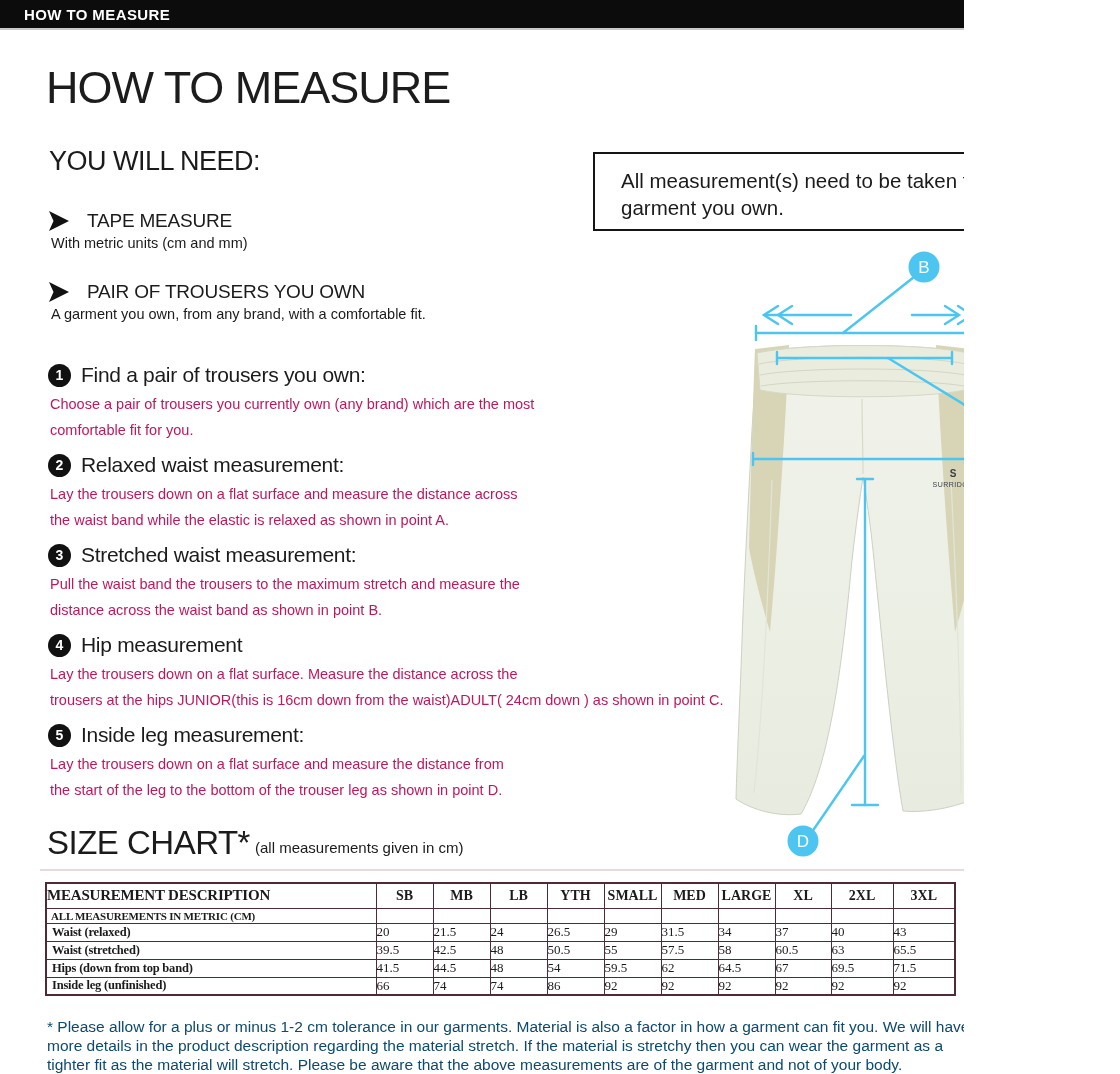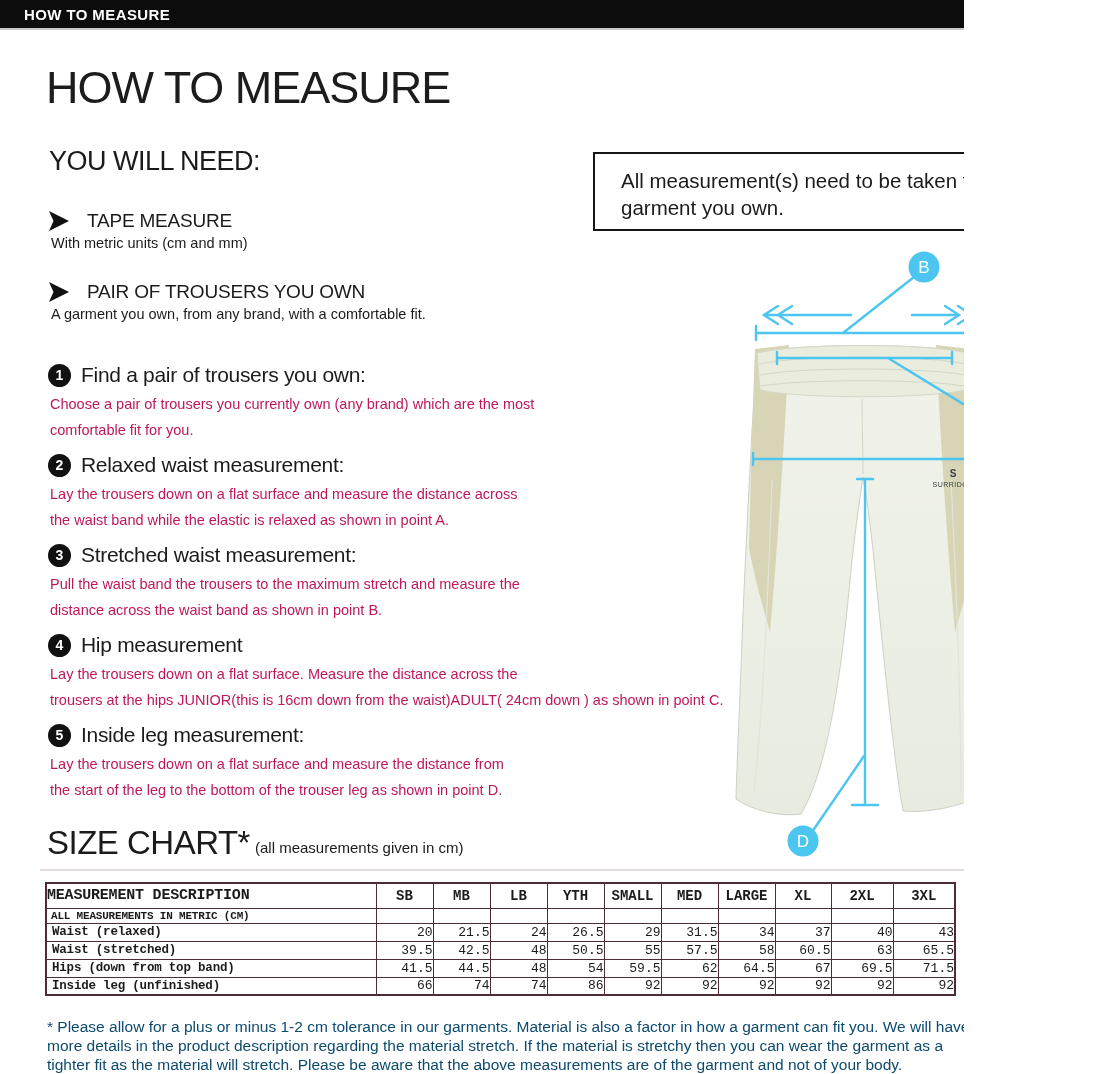--- a/index.html
+++ b/index.html
@@ -36,28 +36,28 @@
   .note-box{position:absolute;left:593px;top:152px;width:466px;height:79px;border:2px solid #151515;
             box-sizing:border-box;padding:13px 26px;font-size:20.5px;line-height:27px;}
 
   .figure{position:absolute;left:700px;top:240px;width:420px;height:640px;}
 
   .sc-title{position:absolute;left:47px;top:824px;font-size:33px;letter-spacing:-.5px;}
   .sc-subtitle{position:absolute;left:255px;top:839px;font-size:15px;}
   .divider{position:absolute;left:40px;top:869px;width:1068px;height:2px;background:#e6dadd;}
 
   table.size-chart{position:absolute;left:45px;top:882px;border-collapse:collapse;table-layout:fixed;
-                   font-family:Liberation Mono, monospace;border-radius:23px;}
+                   font-family:Liberation Serif, serif;border-radius:23px;}
   table.size-chart th, table.size-chart td{border:1px solid #4f2b37;padding:0;box-sizing:border-box;}
   table.size-chart{border:2px solid #4f2b37;}
   .sc-desc-h{width:330px;text-align:left;font-size:15px;font-weight:700;padding-left:6px;height:25px;letter-spacing:-.2px;}
   th.size-col{font-size:14px;font-weight:700;text-align:center;}
   col.c-desc{width:330px;} col.c-sz{width:57px;} col.c-xl{width:56px;} col.c-2xl{width:62px;} col.c-3xl{width:62px;}
   tr.note-row td{height:15px;font-size:11px;font-weight:700;padding-left:4px;letter-spacing:-.2px;}
-  tr.data-row td{height:18px;font-size:13px;text-align:right;}
+  tr.data-row td{height:18px;font-size:13px;text-align:left;}
   tr.data-row td.row-label{text-align:left;font-weight:700;font-size:12.5px;padding-left:5px;letter-spacing:-.2px;}
 
   .footnote{position:absolute;left:47px;top:1017px;width:1052px;font-size:15.5px;line-height:19px;
             white-space:pre-line;color:#0c4a6e;}
 </style>
 </head>
 <body>
 
 <div id="canvas">
 

